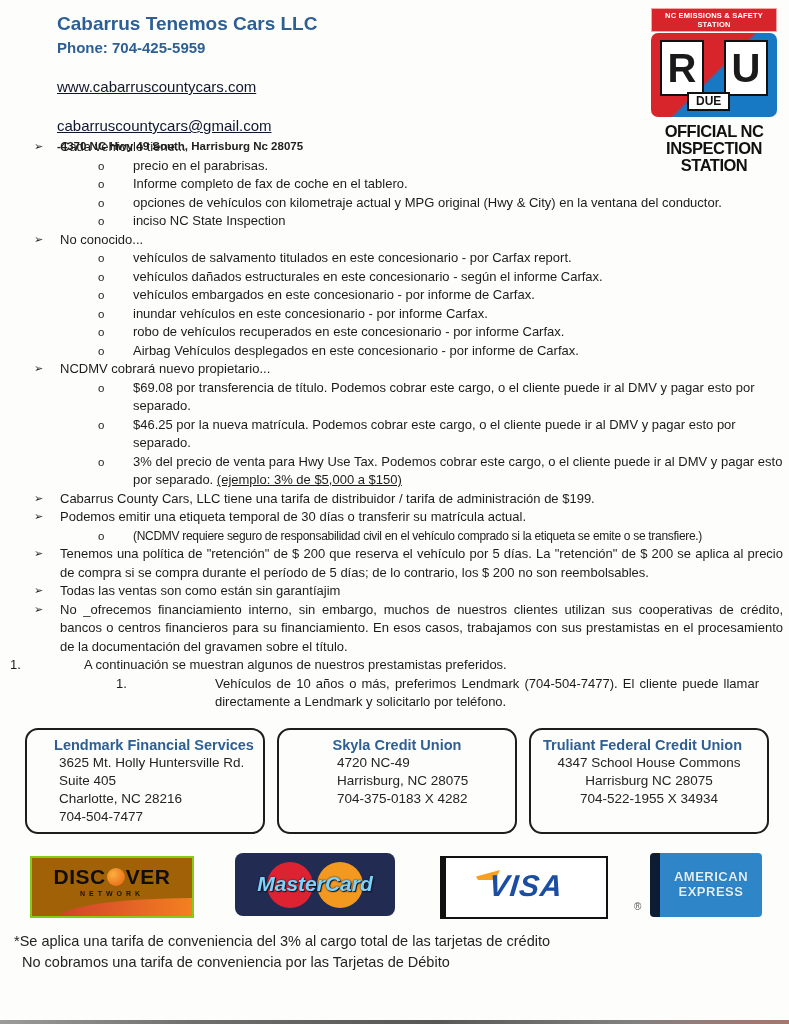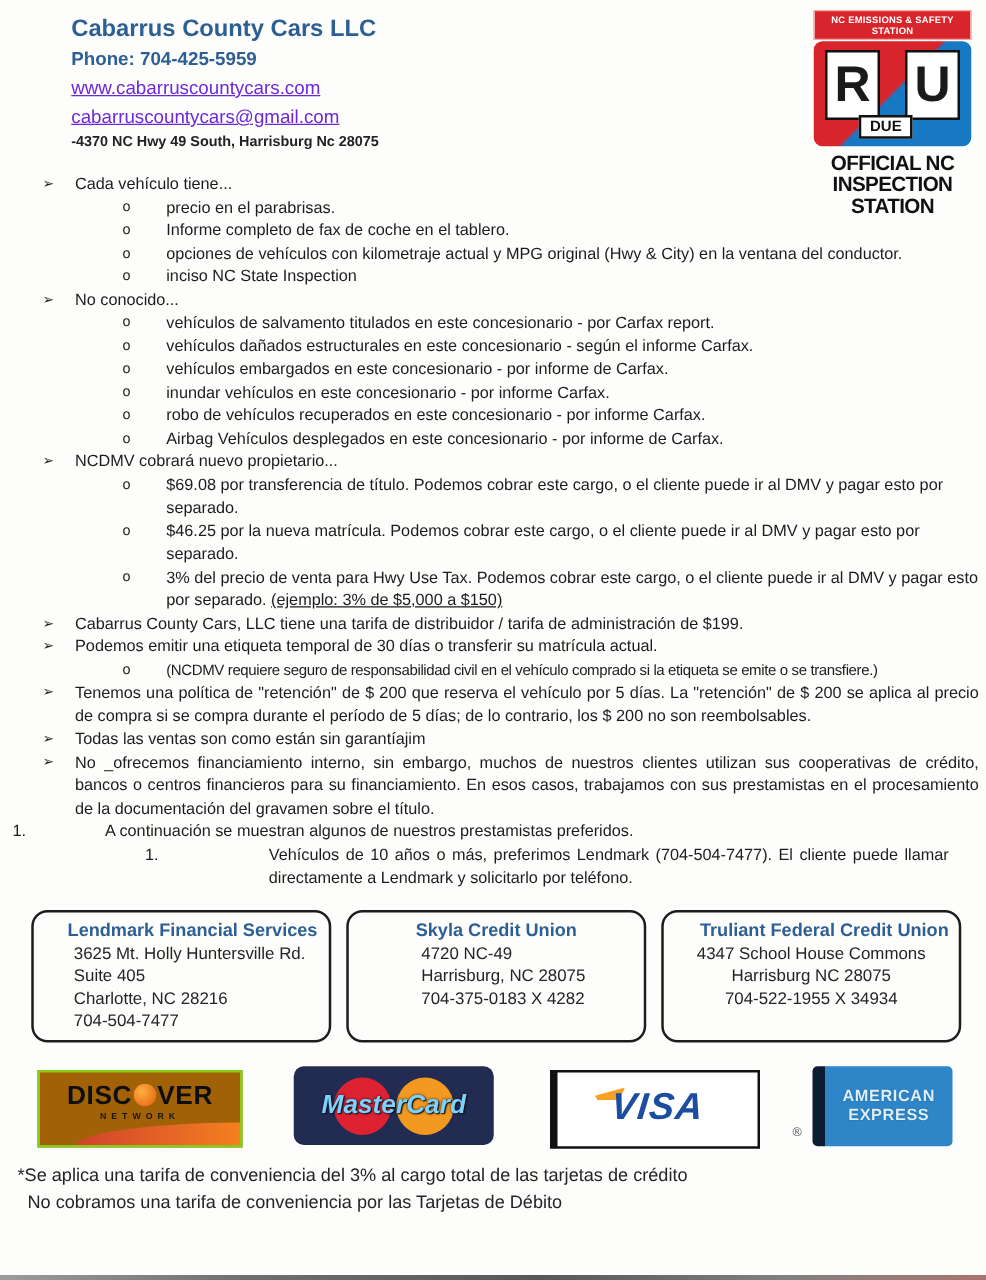--- a/index.html
+++ b/index.html
@@ -5,21 +5,21 @@
   html,body{margin:0;padding:0;background:#e8e8e8;}
   .page{
     position:relative; width:789px; height:1024px; margin:0 auto;
     background:#fdfdfc; overflow:hidden; color:#1c1c1c;
     font-family:"Liberation Sans", sans-serif;
   }
   
   .hdr-left{position:absolute;left:57px;top:13px;}
   .company{font-size:19px;font-weight:bold;color:#2e5f94;}
   .phone{font-size:15px;font-weight:bold;color:#2e5f94;margin-top:4px;}
-  .link{font-size:15px;color:#6d28d9;text-decoration:underline;margin-top:6px;}
+  .link{font-size:15px;color:#0f172a;text-decoration:underline;margin-top:22px;}
   .addr{font-size:11.5px;font-weight:bold;margin-top:6px;color:#222;}
   .hdr-center{position:absolute;left:385px;top:14px;width:275px;}
   .hours-line{font-size:15.5px;font-weight:bold;line-height:21px;color:#111;}
   .hours-note{font-size:15px;font-weight:bold;line-height:21px;color:#b02a37;}
   
   .logo{position:absolute;left:651px;top:8px;width:126px;text-align:center;}
   .ru-banner{background:#d8252b;border:1px solid #fca5a5;color:#fff;
     font-size:7.5px;font-weight:bold;letter-spacing:.2px;padding:2px 0;line-height:9px;}
   .ru-square{position:relative;height:84px;margin-top:1px;border-radius:7px;
     background:linear-gradient(135deg,#d8252b 0 49%,#1779c4 51% 100%);}
@@ -46,21 +46,21 @@
   .ex{text-decoration:underline;}
   .arrow{font-family:"DejaVu Sans",sans-serif;color:#222;}
   
   .lenders{position:absolute;top:728px;left:25px;display:flex;gap:12px;}
   .lbox{width:236px;height:96px;border:2px solid #1d1d1d;border-radius:13px;
     padding-top:6px;background:#fdfdfc;}
   .lbox .ltitle{font-size:14.5px;font-weight:bold;color:#2e5f94;line-height:18px;}
   .lbox .lline{font-size:13.5px;color:#242424;line-height:18px;}
   .lb1 .ltitle{padding-left:18px;text-align:center;} .lb1 .lline{padding-left:32px;}
   .lb2 .ltitle{text-align:center;} .lb2 .lline{padding-left:58px;}
-  .lb3 .ltitle{padding-left:29px;} .lb3 .lline{text-align:center;}
+  .lb3 .ltitle{padding-left:12px;} .lb3 .lline{text-align:center;}
   
   .cards{position:absolute;top:853px;left:30px;width:740px;height:70px;}
   .card{position:absolute;overflow:hidden;}
   .discover{left:0;top:3px;width:160px;height:58px;background:#a16207;border:2px solid #84cc16;}
   .disc-word{position:relative;z-index:2;text-align:center;margin-top:7px;
     font-weight:900;font-size:21px;letter-spacing:.5px;color:#0e0e0e;}
   .disc-o{display:inline-block;width:18px;height:18px;border-radius:50%;margin:0 1px -2px 1px;
     background:radial-gradient(circle at 35% 35%,#fbb040,#ef7d22 60%,#d96013);}
   .disc-net{position:relative;z-index:2;text-align:center;font-size:7px;font-weight:bold;
     letter-spacing:4px;color:#161616;margin-top:1px;}
@@ -90,21 +90,21 @@
   .footer .f2{padding-left:8px;}
   .scan-edge{position:absolute;bottom:0;left:0;width:100%;height:4px;opacity:.85;
     background:linear-gradient(90deg,#8a8a8a 0%,#555 25%,#3a3a3a 55%,#6b6b6b 80%,#9a5c55 100%);}
 </style>
 </head>
 <body>
 
 <div class="page">
 
   <div class="hdr-left">
-    <div class="company">Cabarrus County Cars LLC</div>
+    <div class="company">Cabarrus Tenemos Cars LLC</div>
     <div class="phone">Phone:  704-425-5959</div>
     <div class="link">www.cabarruscountycars.com</div>
     <div class="link">cabarruscountycars@gmail.com</div>
     <div class="addr">-4370 NC Hwy 49 South, Harrisburg Nc 28075</div>
   </div>
 
 
   <div class="logo">
     <div class="ru-banner">NC EMISSIONS &amp; SAFETY STATION</div>
     <div class="ru-square">

